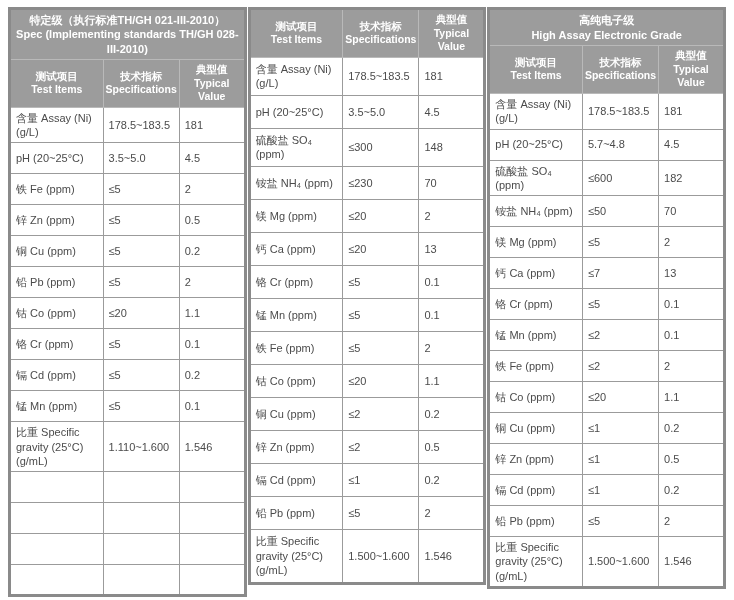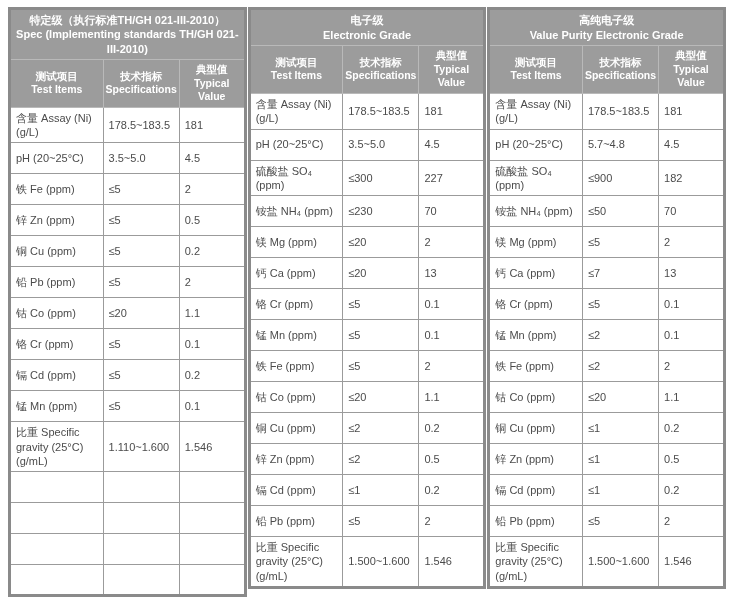--- a/index.html
+++ b/index.html
@@ -58,21 +58,21 @@
     <table class="grade-table">
       <colgroup>
           <col class="c-item">
           <col class="c-spec">
           <col class="c-typ">
         </colgroup>
       <thead>
         <tr>
           <th colspan="3" class="grade-title">
             <div>特定级（执行标准TH/GH 021-III-2010）</div>
-            <div>Spec (Implementing standards TH/GH 021-III-2010)</div>
+            <div>Spec (Implementing standards TH/GH 028-III-2010)</div>
           </th>
         </tr>
         <tr>
           <th class="col-head">
             <div>测试项目</div>
             <div>Test Items</div>
           </th>
           <th class="col-head">
             <div>技术指标</div>
             <div>Specifications</div>
@@ -163,26 +163,20 @@
     </table>
 
     <table class="grade-table">
       <colgroup>
           <col class="c-item">
           <col class="c-spec">
           <col class="c-typ">
         </colgroup>
       <thead>
         <tr>
-          <th colspan="3" class="grade-title">
-            <div>电子级</div>
-            <div>Electronic Grade</div>
-          </th>
-        </tr>
-        <tr>
           <th class="col-head">
             <div>测试项目</div>
             <div>Test Items</div>
           </th>
           <th class="col-head">
             <div>技术指标</div>
             <div>Specifications</div>
           </th>
           <th class="col-head">
             <div>典型值</div>
@@ -197,21 +191,21 @@
             <td>181</td>
           </tr>
           <tr>
             <td>pH (20~25°C)</td>
             <td>3.5~5.0</td>
             <td>4.5</td>
           </tr>
           <tr>
             <td>硫酸盐 SO₄ (ppm)</td>
             <td>≤300</td>
-            <td>227</td>
+            <td>148</td>
           </tr>
           <tr>
             <td>铵盐 NH₄ (ppm)</td>
             <td>≤230</td>
             <td>70</td>
           </tr>
           <tr>
             <td>镁 Mg (ppm)</td>
             <td>≤20</td>
             <td>2</td>
@@ -272,21 +266,21 @@
     <table class="grade-table">
       <colgroup>
           <col class="c-item">
           <col class="c-spec">
           <col class="c-typ">
         </colgroup>
       <thead>
         <tr>
           <th colspan="3" class="grade-title">
             <div>高纯电子级</div>
-            <div>Value Purity Electronic Grade</div>
+            <div>High Assay Electronic Grade</div>
           </th>
         </tr>
         <tr>
           <th class="col-head">
             <div>测试项目</div>
             <div>Test Items</div>
           </th>
           <th class="col-head">
             <div>技术指标</div>
             <div>Specifications</div>
@@ -303,21 +297,21 @@
             <td>178.5~183.5</td>
             <td>181</td>
           </tr>
           <tr>
             <td>pH (20~25°C)</td>
             <td>5.7~4.8</td>
             <td>4.5</td>
           </tr>
           <tr>
             <td>硫酸盐 SO₄ (ppm)</td>
-            <td>≤900</td>
+            <td>≤600</td>
             <td>182</td>
           </tr>
           <tr>
             <td>铵盐 NH₄ (ppm)</td>
             <td>≤50</td>
             <td>70</td>
           </tr>
           <tr>
             <td>镁 Mg (ppm)</td>
             <td>≤5</td>

